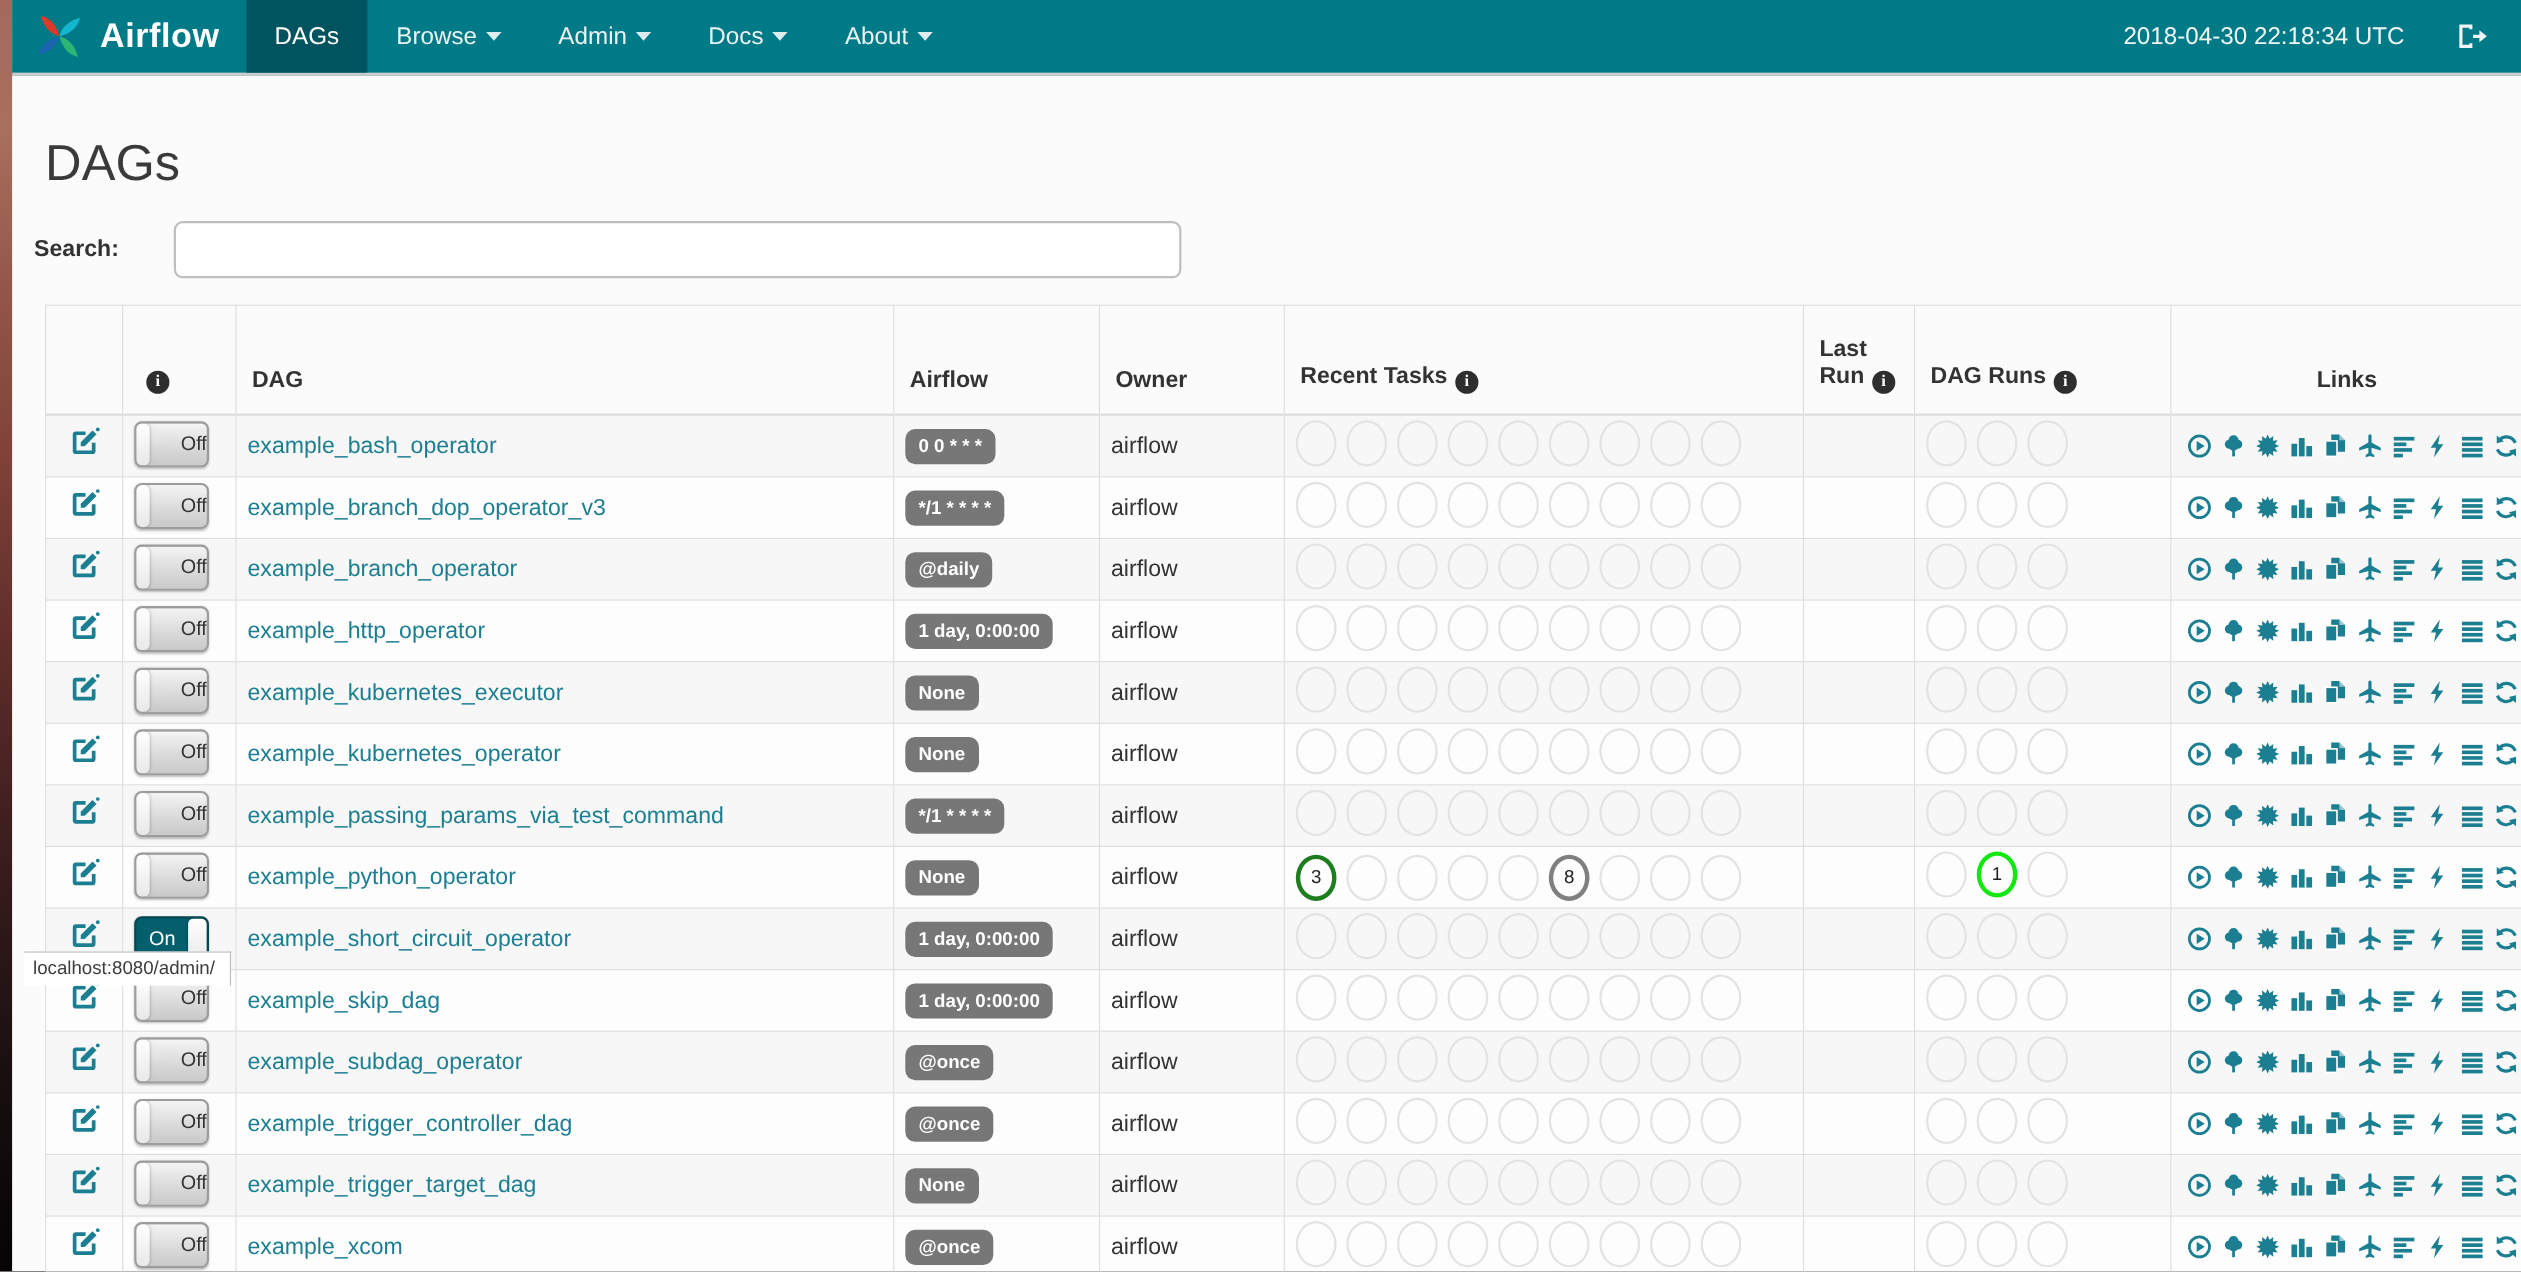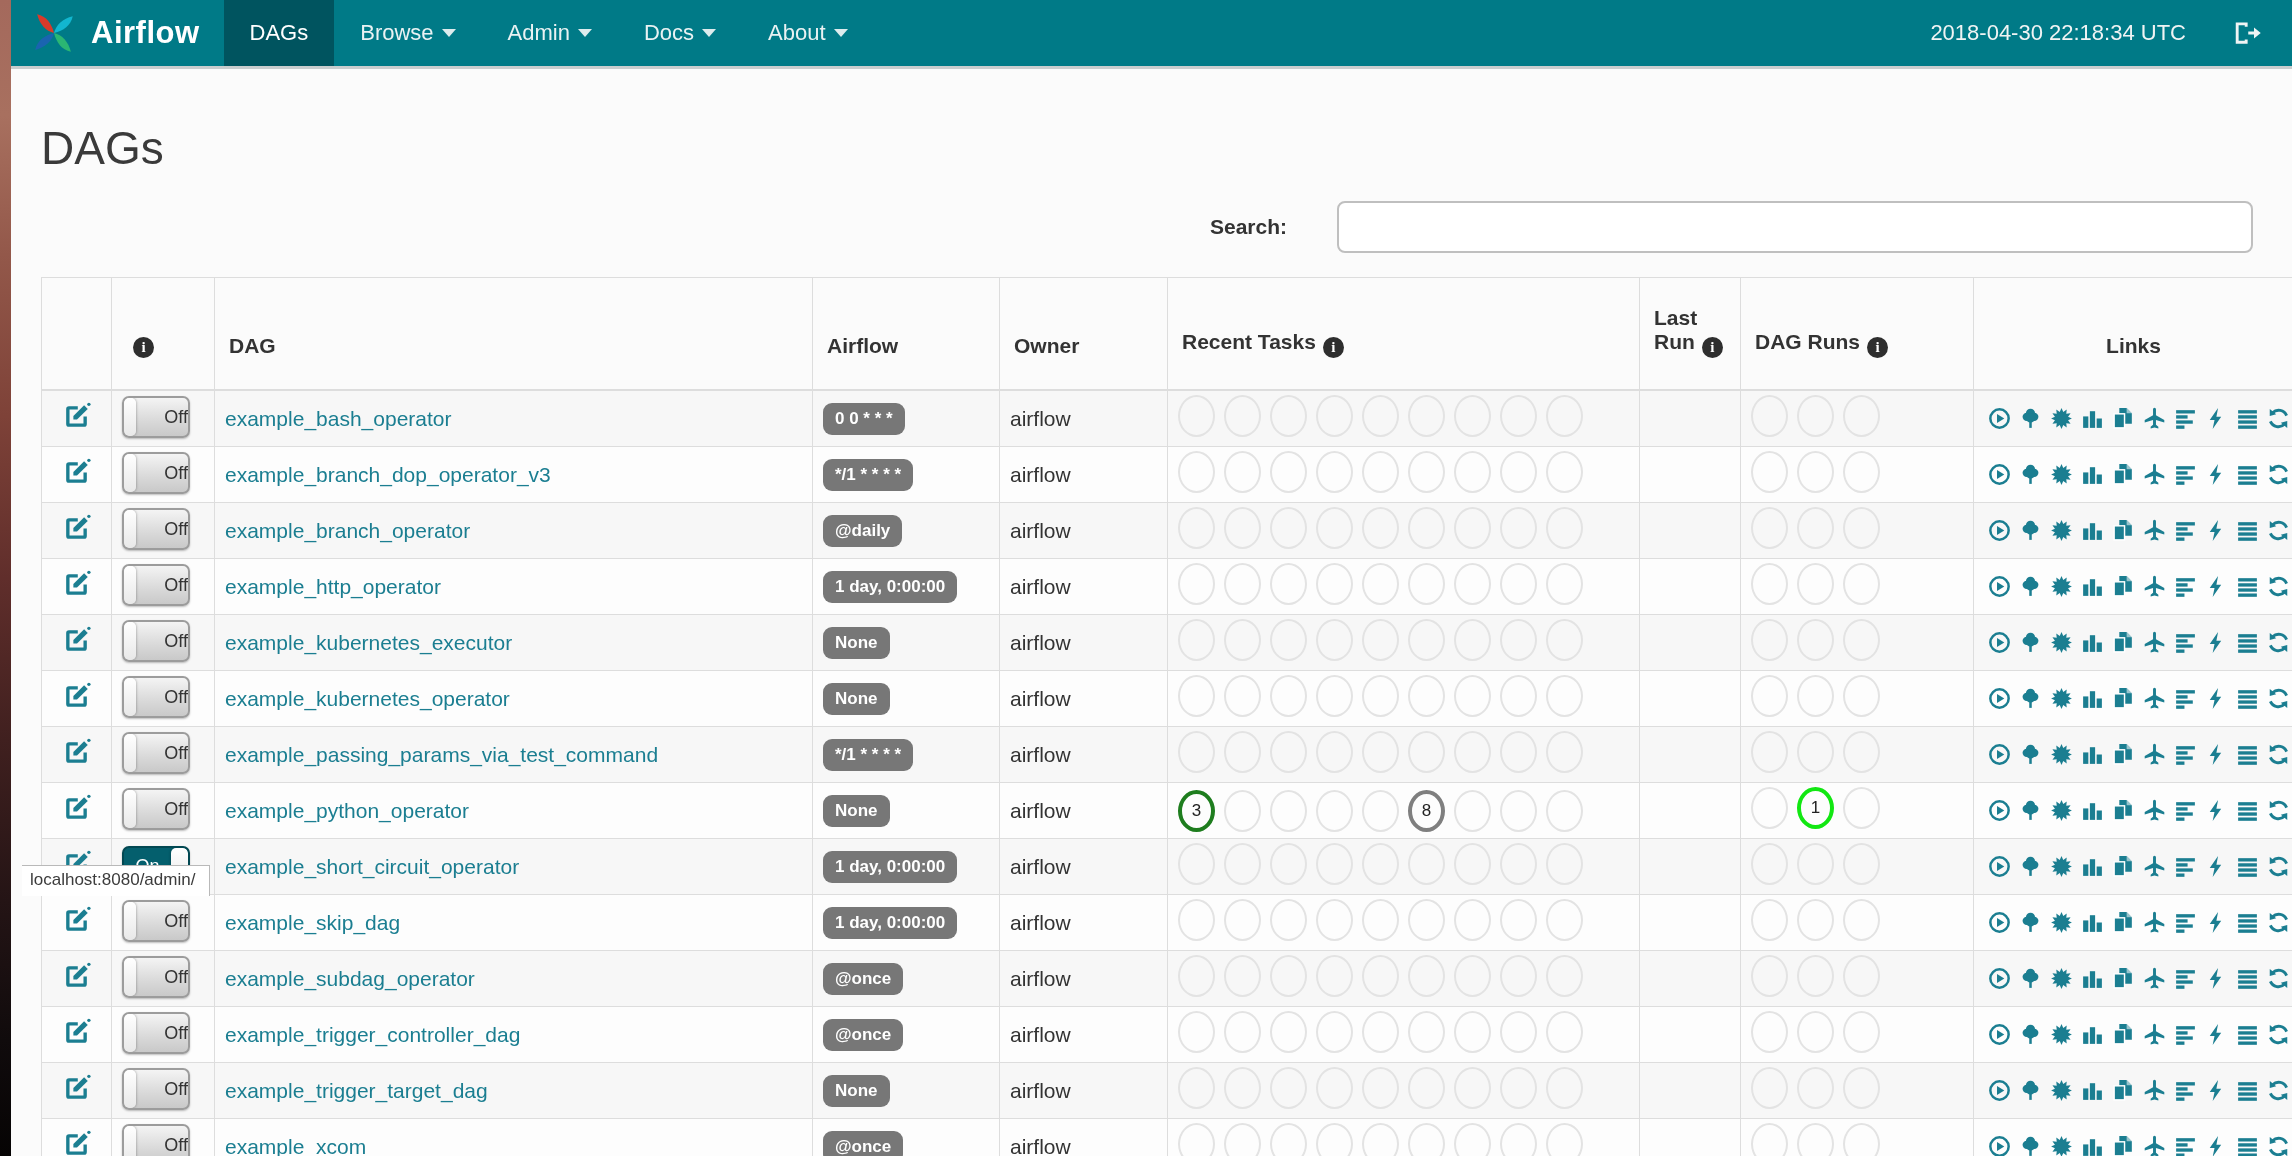--- a/index.html
+++ b/index.html
@@ -19,28 +19,28 @@
   .nav-item{display:flex;align-items:center;padding:0 26px;color:#e9f2f3;font-size:22px;cursor:pointer;}
   .nav-item.active{background:#00545f;color:#fff;}
   .caret{display:inline-block;margin-left:8px;width:0;height:0;border-left:7px solid transparent;border-right:7px solid transparent;border-top:8px solid currentColor;opacity:.95;}
   .nav-right{margin-left:auto;display:flex;align-items:center;padding-right:30px;}
   .clock{color:#f0f4f4;font-size:22px;margin-right:46px;}
   .logout{width:30px;height:30px;fill:#f0f4f4;cursor:pointer;}
 
   
   .content{padding:0 20px;}
   .page-title{font-size:46px;font-weight:500;color:#3a3a3a;margin:52px 0 10px 10px;}
-  .search-row{display:flex;justify-content:flex-end;align-items:center;margin:26px 19px 24px 0;gap:40px;}
+  .search-row{display:flex;align-items:center;margin:26px 19px 24px 0;gap:40px;}
   .search-label{font-size:21px;font-weight:bold;margin-right:10px;}
   .search-input{width:916px;height:52px;border:2px solid #bfbfbf;border-radius:8px;font-size:22px;padding:0 14px;outline:none;background:#fff;box-sizing:border-box;}
 
   
   table.dags{border-collapse:collapse;table-layout:fixed;width:2252px;margin-left:10px;background:#fff;font-size:21px;}
   .dags th,.dags td{border:1px solid #ddd;}
-  .dags thead th{height:80px;vertical-align:bottom;text-align:left;padding:0 14px 31px 14px;font-size:21px;font-weight:bold;color:#333;background:#fbfbfb;border-bottom:2px solid #ddd;}
+  .dags thead th{height:80px;vertical-align:bottom;text-align:left;padding:0 14px 18px 14px;font-size:21px;font-weight:bold;color:#333;background:#fbfbfb;border-bottom:2px solid #ddd;}
   .dags thead th.center{text-align:center;}
   .dags tbody td{height:55px;padding:0 10px;vertical-align:middle;}
   .dags tbody tr:nth-child(odd){background:#f7f7f7;}
   .dags tbody tr:nth-child(even){background:#fdfdfd;}
 
   col.w-edit{width:70px}col.w-toggle{width:103px}col.w-dag{width:598px}
   col.w-sched{width:187px}col.w-owner{width:168px}col.w-recent{width:472px}
   col.w-lastrun{width:101px}col.w-dagruns{width:233px}col.w-links{width:320px}
 
   .c-edit{text-align:center;}

